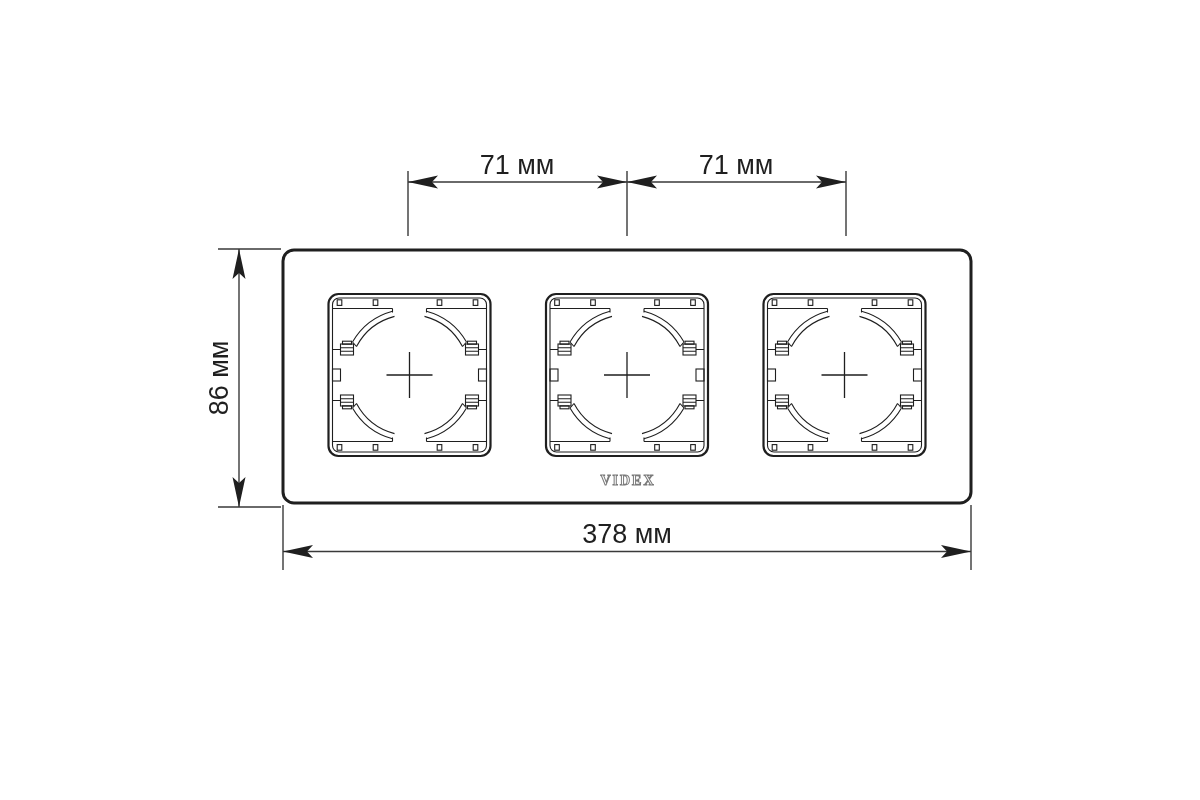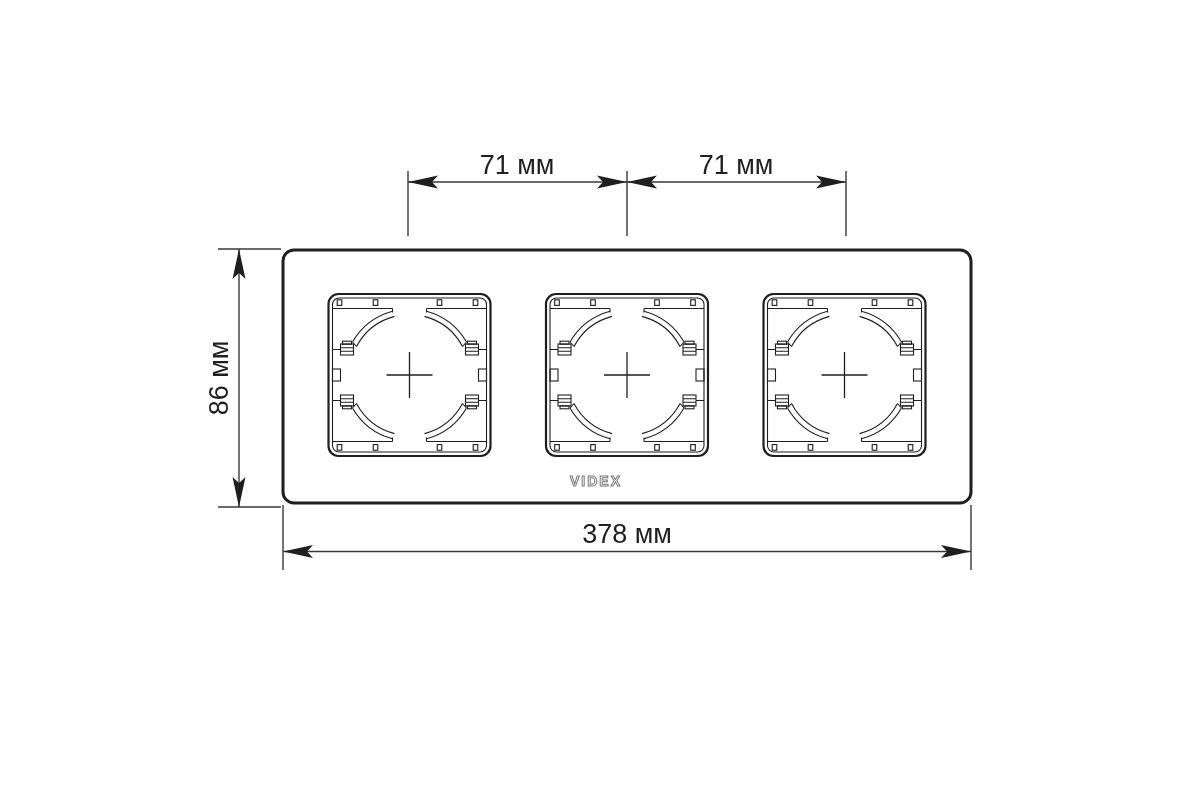--- a/index.html
+++ b/index.html
@@ -120,15 +120,15 @@
   </svg>
 
   <div class="dim-label" style="left:452px;top:150px;width:130px;">71 мм</div>
 
   <div class="dim-label" style="left:671px;top:150px;width:130px;">71 мм</div>
 
   <div class="dim-label rot" style="left:154px;top:363px;width:130px;">86 мм</div>
 
   <div class="dim-label" style="left:562px;top:519px;width:130px;">378 мм</div>
 
-  <div class="brand-logo" style="left:546px;top:473px;width:100px;">VIDEX</div>
+  <div class="brand-logo" style="left:578px;top:473px;width:100px;font-family:Liberation Serif, serif;">VIDEX</div>
 
 </div>
 
 </body></html>

